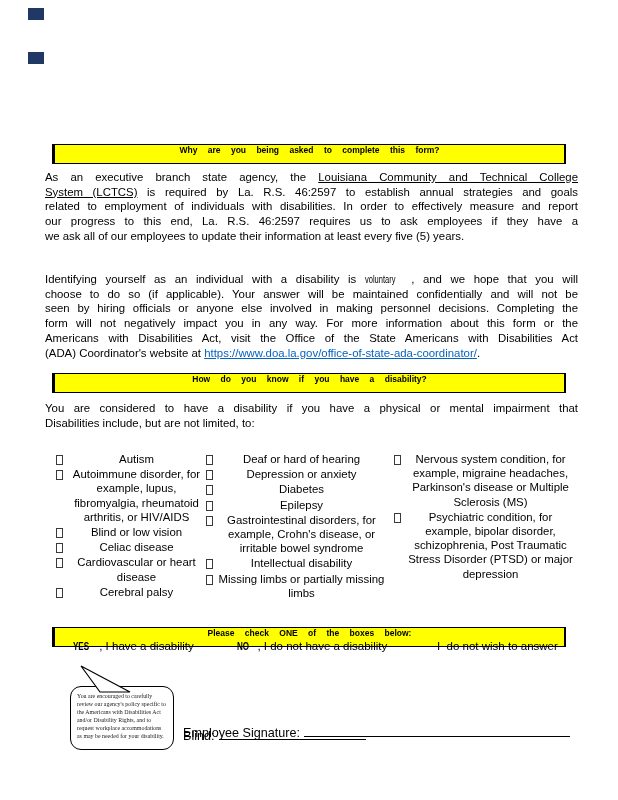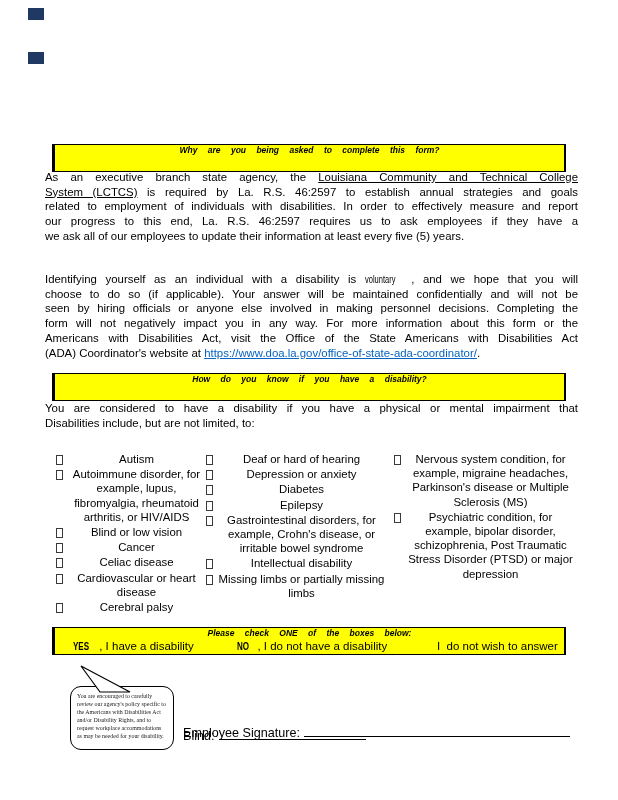--- a/index.html
+++ b/index.html
@@ -5,24 +5,24 @@
   html,body { margin:0; padding:0; background:#fff; }
   #page {
     position:relative; width:618px; height:800px; background:#fff;
     font-family:"Liberation Sans", sans-serif; color:#000; overflow:hidden;
   }
   .marker { position:absolute; left:28px; width:16px; height:12px; background:var(--marker,#1F3864); }
   #marker-1 { top:8px; }
   #marker-2 { top:52px; }
 
   .banner {
-    position:absolute; left:52px; width:514px; height:28px; box-sizing:border-box;
+    position:absolute; left:52px; width:514px; height:20px; box-sizing:border-box;
     background:var(--hl,#FFFF00); border:1px solid #000; border-left:3px solid #000; border-right:2px solid #000;
     text-align:center; font-size:8.5px; font-weight:bold; line-height:10px; word-spacing:8px;
-    overflow:hidden; white-space:nowrap;font-style:italic;
+    overflow:hidden; white-space:nowrap;
   }
   #banner-why   { top:144px; }
   #banner-how   { top:373px; }
   #banner-check { top:627px; }
 
   .para { position:absolute; left:45px; width:533px; font-size:11.4px; line-height:14.7px; }
   #para-intro      { top:170px; }
   #para-voluntary  { top:272px; }
   #para-definition { top:401px; }
   .pline { text-align:justify; text-align-last:justify; white-space:normal; }
@@ -89,21 +89,20 @@
 
   <div class="para" id="para-definition">
       <div class="pline"><span>You are considered to have a disability if you have a physical or mental impairment that</span></div>
       <div class="pline last"><span>Disabilities include, but are not limited, to:</span></div>
     </div>
 
   <ul class="dlist" id="dlist-1">
       <li><span class="cbx"></span><span>Autism</span></li>
       <li><span class="cbx"></span><span>Autoimmune disorder, for example, lupus, fibromyalgia, rheumatoid arthritis, or HIV/AIDS</span></li>
       <li><span class="cbx"></span><span>Blind or low vision</span></li>
-      <li><span class="cbx"></span><span>Cancer</span></li>
       <li><span class="cbx"></span><span>Celiac disease</span></li>
       <li><span class="cbx"></span><span>Cardiovascular or heart disease</span></li>
       <li><span class="cbx"></span><span>Cerebral palsy</span></li>
     </ul>
   <ul class="dlist" id="dlist-2">
       <li><span class="cbx"></span><span>Deaf or hard of hearing</span></li>
       <li><span class="cbx"></span><span>Depression or anxiety</span></li>
       <li><span class="cbx"></span><span>Diabetes</span></li>
       <li><span class="cbx"></span><span>Epilepsy</span></li>
       <li><span class="cbx"></span><span>Gastrointestinal disorders, for example, Crohn's disease, or irritable bowel syndrome</span></li>

